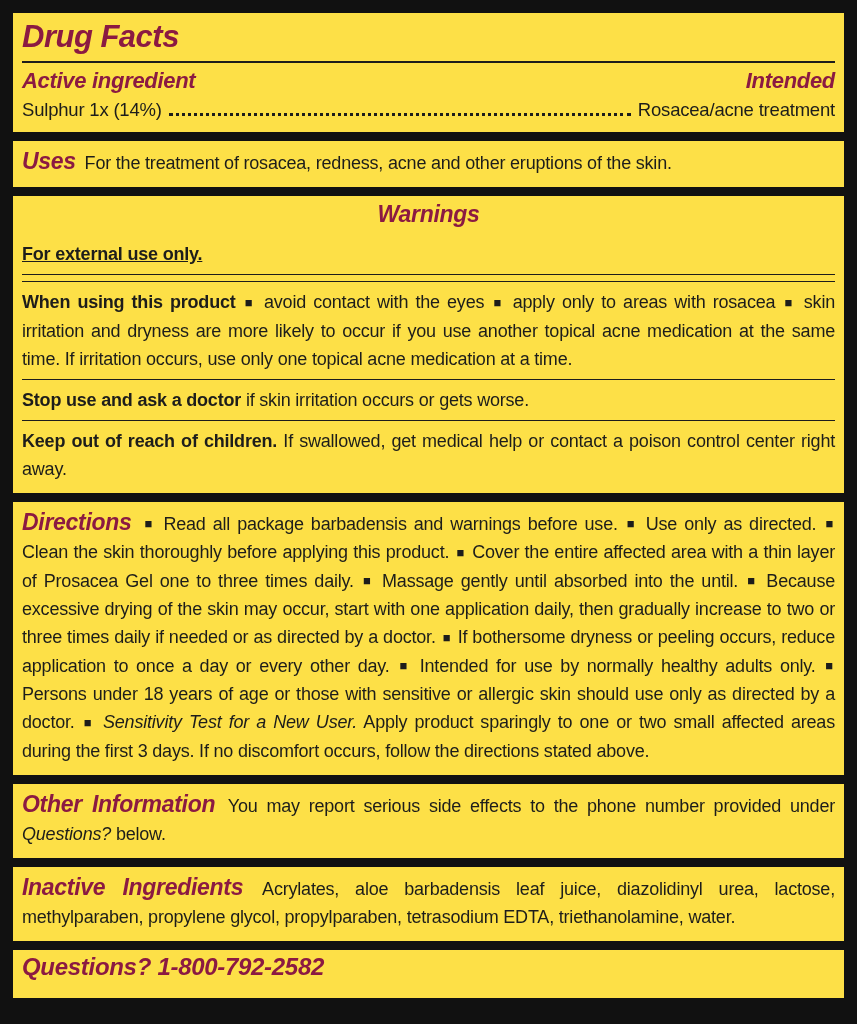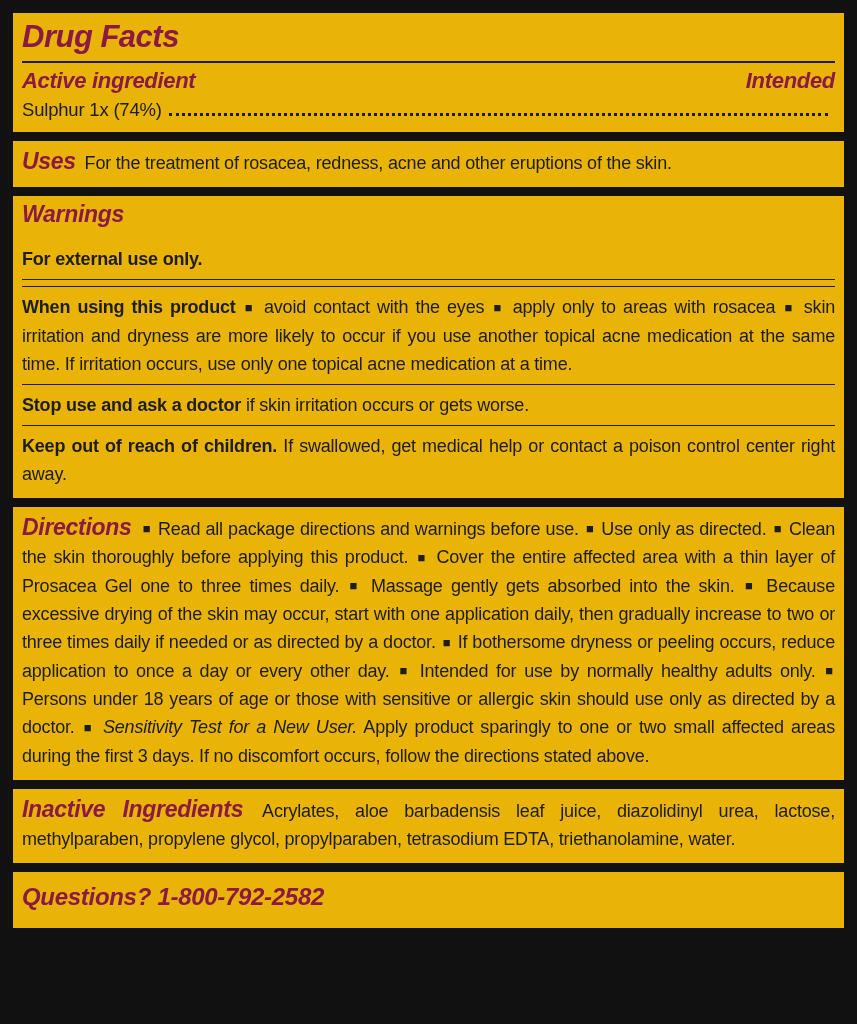--- a/index.html
+++ b/index.html
@@ -14,21 +14,21 @@
   }
   .frame {
     display: flex;
     flex-direction: column;
     gap: 9px;
     padding: 13px 13px 11px 13px;
     width: 857px;
     min-height: 1024px;
   }
   .panel {
-    background: #eab308;
+    background: #fde047;
     padding: 3px 9px 7px 9px;
   }
   .h1 {
     font-size: 31px;
     font-weight: bold;
     font-style: italic;
     color: #8b1a42;
     margin: 3px 0 6px 0;
     letter-spacing: -0.5px;
   }
@@ -84,53 +84,54 @@
   }
   .inline-h {
     margin-right: 4px;
     text-align: center;
   }
   .q-line {
     font-size: 24px;
     font-weight: bold;
     font-style: italic;
     color: #8b1a42;
-    margin: 8px 0 10px 0;
+    margin: 0 0 10px 0;
     letter-spacing: -0.3px;
   }
-  .warn-head { margin: 2px 0 17px 0; display: block; }
+  .warn-head { margin: 2px 0 0 0; display: block; text-align: center; }
 </style>
 </head>
 <body>
 
 <div class="frame">
 
   <section class="panel">
     <div class="h1">Drug Facts</div>
     <hr class="rule">
     <div class="cols">
       <span class="h2">Active ingredient</span>
       <span class="h2">Intended</span>
     </div>
     <div class="dotrow">
-      <span>Sulphur 1x (74%)</span>
+      <span>Sulphur 1x (14%)</span>
       <span class="leader"></span>
+      <span>Rosacea/acne treatment</span>
     </div>
   </section>
 
   <section class="panel">
     <p class="body">
       <span class="h2 inline-h">Uses</span>
       <span>For the treatment of rosacea, redness, acne and other eruptions of the skin.</span>
     </p>
   </section>
 
   <section class="panel">
     <span class="h2 warn-head">Warnings</span>
-    <p class="body" style="margin-top:0;">
+    <p class="body" style="margin-top:12px;text-decoration:underline;">
       <span class="lead">For external use only.</span>
     </p>
     <hr class="rule-thin">
     <hr class="rule-thin">
     <p class="body just">
       <span class="lead">When using this product</span>
       <span class="bullet">■</span>
       <span>avoid contact with the eyes</span>
       <span class="bullet">■</span>
       <span>apply only to areas with rosacea</span>
@@ -146,43 +147,51 @@
     <p class="body just">
       <span class="lead">Keep out of reach of children.</span>
       <span>If swallowed, get medical help or contact a poison control center right away.</span>
     </p>
   </section>
 
   <section class="panel">
     <p class="body just">
       <span class="h2 inline-h">Directions</span>
       <span class="bullet">■</span>
-      <span>Read all package directions and warnings before use.</span>
+      <span>Read all package barbadensis and warnings before use.</span>
       <span class="bullet">■</span>
       <span>Use only as directed.</span>
       <span class="bullet">■</span>
       <span>Clean the skin thoroughly before applying this product.</span>
       <span class="bullet">■</span>
       <span>Cover the entire affected area with a thin layer of Prosacea Gel one to three times daily.</span>
       <span class="bullet">■</span>
-      <span>Massage gently gets absorbed into the skin.</span>
+      <span>Massage gently until absorbed into the until.</span>
       <span class="bullet">■</span>
       <span>Because excessive drying of the skin may occur, start with one application daily, then gradually increase to two or three times daily if needed or as directed by a doctor.</span>
       <span class="bullet">■</span>
       <span>If bothersome dryness or peeling occurs, reduce application to once a day or every other day.</span>
       <span class="bullet">■</span>
       <span>Intended for use by normally healthy adults only.</span>
       <span class="bullet">■</span>
       <span>Persons under 18 years of age or those with sensitive or allergic skin should use only as directed by a doctor.</span>
       <span class="bullet">■</span>
       <span class="it">Sensitivity Test for a New User.</span>
       <span>Apply product sparingly to one or two small affected areas during the first 3 days. If no discomfort occurs, follow the directions stated above.</span>
     </p>
   </section>
 
+  <section class="panel">
+    <p class="body just">
+      <span class="h2 inline-h">Other Information</span>
+      <span>You may report serious side effects to the phone number provided under</span>
+      <span class="it">Questions?</span>
+      <span>below.</span>
+    </p>
+  </section>
 
   <section class="panel">
     <p class="body just">
       <span class="h2 inline-h">Inactive  Ingredients</span>
       <span>Acrylates, aloe barbadensis leaf juice, diazolidinyl urea, lactose, methylparaben, propylene glycol, propylparaben, tetrasodium EDTA, triethanolamine, water.</span>
     </p>
   </section>
 
   <section class="panel">
     <p class="q-line">

